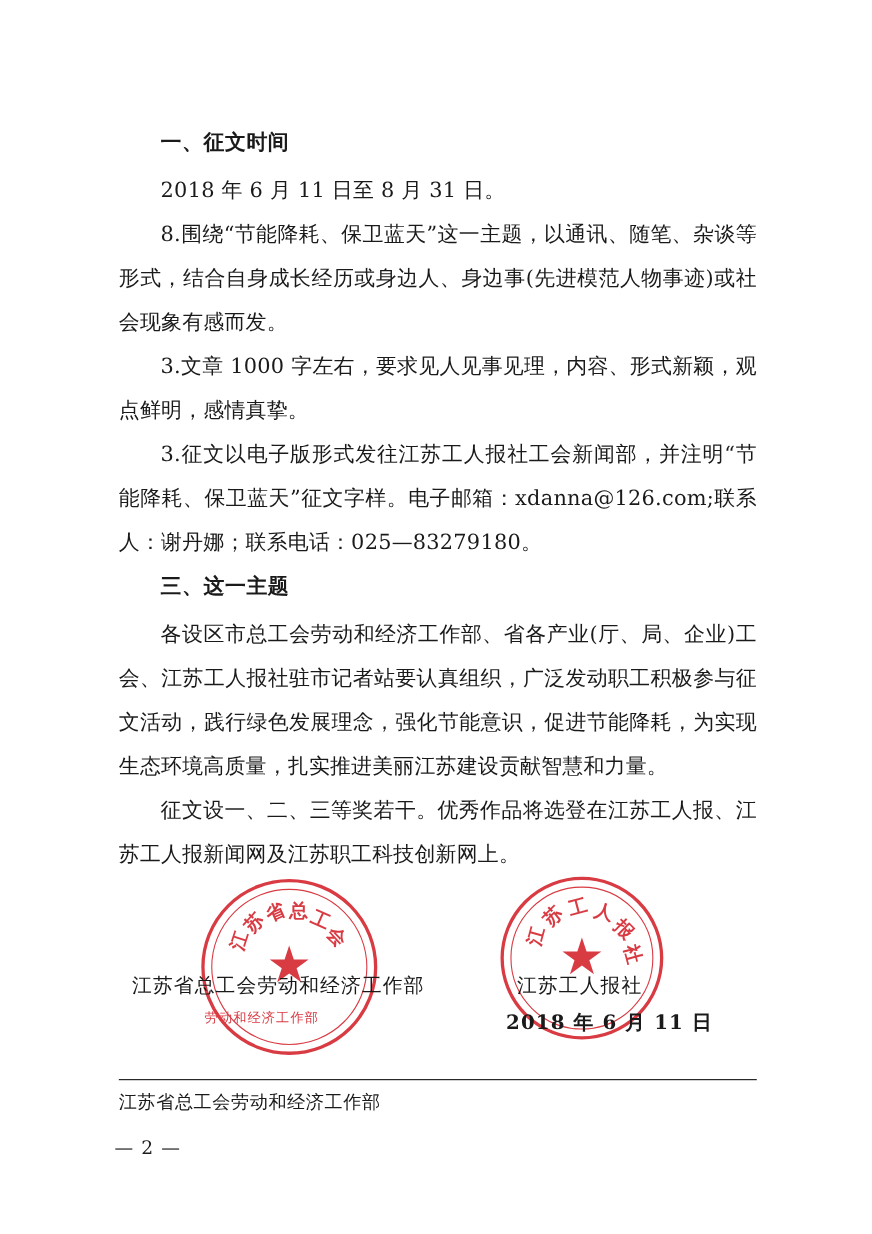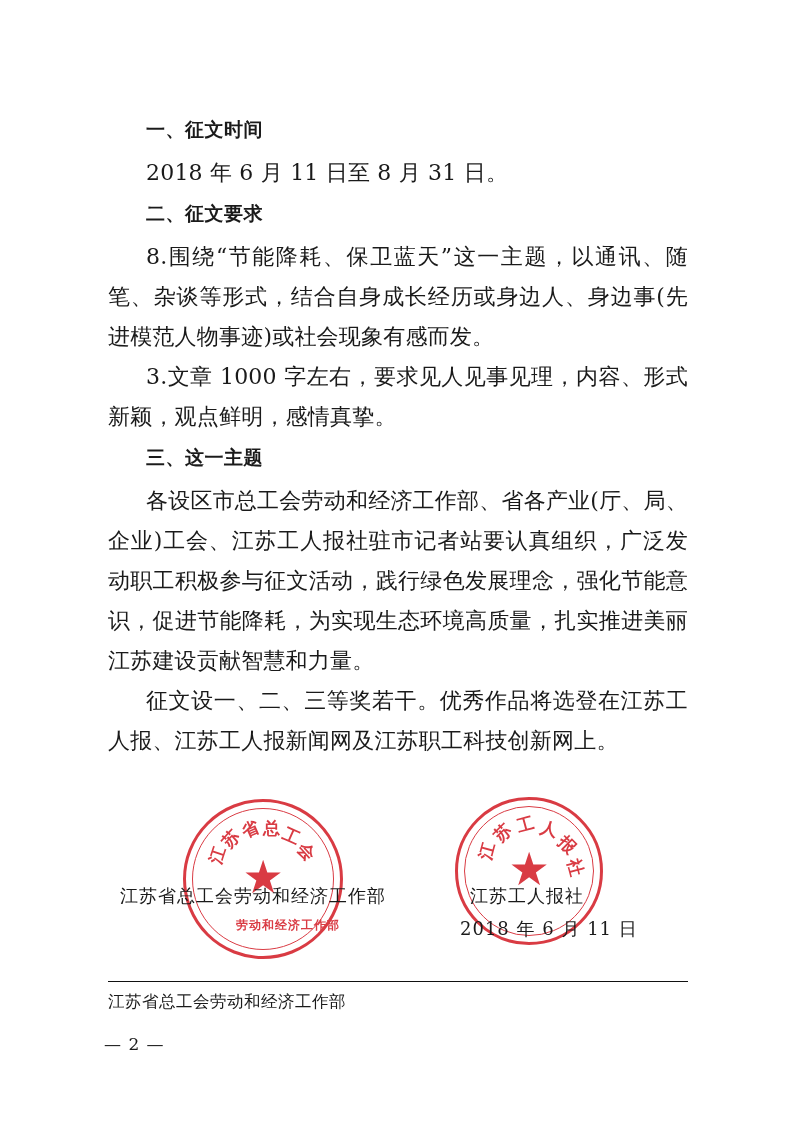--- a/index.html
+++ b/index.html
@@ -32,21 +32,21 @@
     font-size: 19px;
     font-weight: bold;
     letter-spacing: 0.5px;
     margin: 0 0 4px 0;
     padding: 0;
     text-indent: 38px;
     line-height: 40px;
     font-family: "DejaVu Sans", "Liberation Sans", sans-serif;
   }
   .para {
-    font-size: 22px;
+    font-size: 19px;
     line-height: 40px;
     margin: 0;
     padding: 0;
     text-indent: 38px;
     text-align: justify;
     letter-spacing: 0.2px;
   }
   
   .seal {
     position: absolute;
@@ -88,24 +88,24 @@
     color: #d4202a;
     font-family: "DejaVu Sans", "Liberation Sans", sans-serif;
     transform-origin: 0 0;
     white-space: nowrap;
   }
   .seal-bottom-text {
     position: absolute;
     left: 0;
     bottom: 22px;
     width: 100%;
-    text-align: right;
+    text-align: left;
     font-size: 12px;
     color: #d4202a;
-    font-weight: bold;
+    font-weight: normal;
     font-family: "DejaVu Sans", "Liberation Sans", sans-serif;
     letter-spacing: 1px;
   }
   .signature {
     position: absolute;
     font-size: 18px;
     color: #1a1a1a;
     letter-spacing: 1px;
     white-space: nowrap;
   }
@@ -137,23 +137,23 @@
 </head>
 <body>
 
 <div class="page">
 
   <div class="content">
 
     <h2 class="heading">一、征文时间</h2>
     <p class="para">2018 年 6 月 11 日至 8 月 31 日。</p>
 
-    <h2 class="heading">二、征文要求</h2>
     <p class="para">8.围绕“节能降耗、保卫蓝天”这一主题，以通讯、随笔、杂谈等形式，结合自身成长经历或身边人、身边事(先进模范人物事迹)或社会现象有感而发。</p>
     <p class="para">3.文章 1000 字左右，要求见人见事见理，内容、形式新颖，观点鲜明，感情真挚。</p>
+    <p class="para">3.征文以电子版形式发往江苏工人报社工会新闻部，并注明“节能降耗、保卫蓝天”征文字样。电子邮箱：xdanna@126.com;联系人：谢丹娜；联系电话：025—83279180。</p>
 
     <h2 class="heading">三、这一主题</h2>
     <p class="para">各设区市总工会劳动和经济工作部、省各产业(厅、局、企业)工会、江苏工人报社驻市记者站要认真组织，广泛发动职工积极参与征文活动，践行绿色发展理念，强化节能意识，促进节能降耗，为实现生态环境高质量，扎实推进美丽江苏建设贡献智慧和力量。</p>
     <p class="para">征文设一、二、三等奖若干。优秀作品将选登在江苏工人报、江苏工人报新闻网及江苏职工科技创新网上。</p>
 
   </div>
 
   <div class="seal" style="left:183px; top:770px; width:160px; height:160px;">
     <div class="seal-inner-ring"></div>
     <div class="seal-arc-text">
@@ -176,21 +176,21 @@
       <span style="transform: rotate(-15deg) translate(0,-57px) rotate(0deg);">工</span>
       <span style="transform: rotate(15deg) translate(0,-57px) rotate(0deg);">人</span>
       <span style="transform: rotate(45deg) translate(0,-57px) rotate(0deg);">报</span>
       <span style="transform: rotate(75deg) translate(0,-57px) rotate(0deg);">社</span>
     </div>
     <div class="star">★</div>
   </div>
 
   <div class="signature" style="left:120px; top:855px;">江苏省总工会劳动和经济工作部</div>
   <div class="signature" style="left:470px; top:855px;">江苏工人报社</div>
-  <div class="signature" style="left:460px; top:888px;">2018 年 6 月 11 日</div>
+  <div class="signature" style="left:460px; top:888px;font-weight:bold;">2018 年 6 月 11 日</div>
 
   <div class="footer-rule"></div>
   <div class="footer-row">
     <span>江苏省总工会劳动和经济工作部</span>
   </div>
   <div class="page-number">— 2 —</div>
 
 </div>
 
 </body></html>

